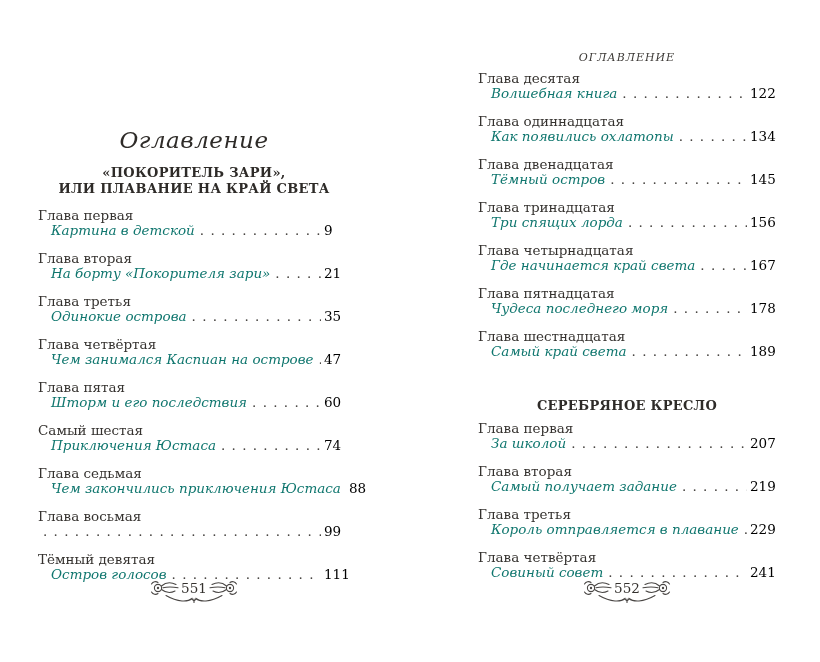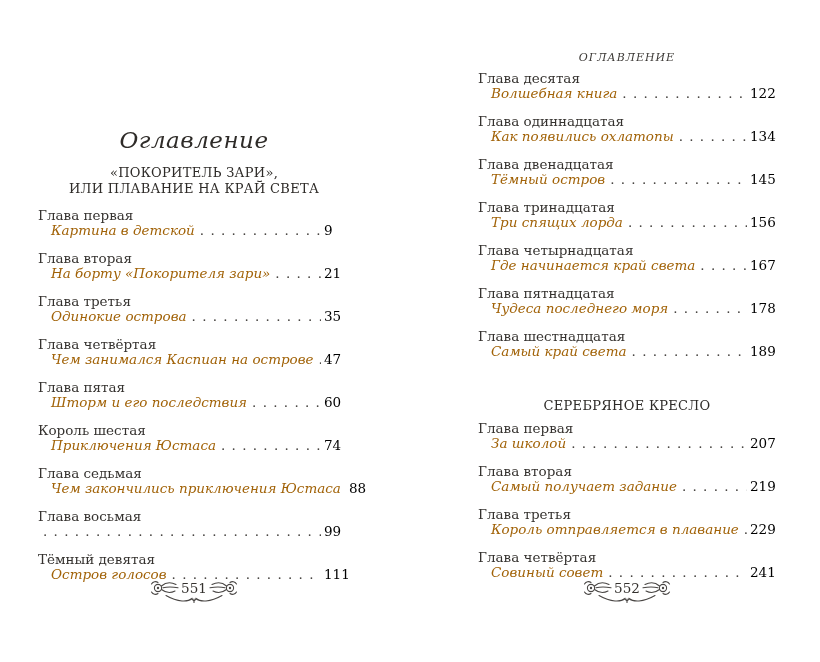--- a/index.html
+++ b/index.html
@@ -21,21 +21,21 @@
     text-align: center;
     font-style: italic;
     font-size: 23px;
     font-weight: normal;
     letter-spacing: 0.5px;
     color: #2e2b28;
   }
   .section-heading {
     position: absolute; left: 0; width: 100%;
     text-align: center;
-    font-weight: normal;
+    font-weight: bold;
     font-size: 13px;
     line-height: 16px;
     letter-spacing: 0.3px;
     color: #2e2b28;
   }
   .subtitle { top: 165px; }
   .silver-chair-heading { top: 398px; }
 
   .running-header {
     position: absolute; top: 51px; left: 0; width: 100%;
@@ -60,21 +60,21 @@
   .entry-line {
     display: flex;
     align-items: baseline;
     font-size: 13.5px;
     line-height: 15px;
   }
   .entry-title {
     font-style: italic;
     padding-left: 13px;
     white-space: nowrap;
-    color: #a16207;
+    color: #0f766e;
   }
   .dot-leader {
     flex: 1;
     overflow: hidden;
     white-space: nowrap;
     margin: 0 3px 0 5px;
     letter-spacing: 1px;
     color: #45423f;
   }
   .page-number {
@@ -179,21 +179,21 @@
   <div class="toc-entry">
     <div class="entry-label">Глава пятая</div>
     <div class="entry-line">
       <span class="entry-title">Шторм и его последствия</span>
       <span class="dot-leader">. . . . . . . . . . . . . . . . . . . . . . . . . . . . . . . . . . . . . . . . . . . . . . . . . . . . . . . . . . . . . . . . . . . . . . </span>
       <span class="page-number">60</span>
     </div>
   </div>
 
   <div class="toc-entry">
-    <div class="entry-label">Король шестая</div>
+    <div class="entry-label">Самый шестая</div>
     <div class="entry-line">
       <span class="entry-title">Приключения Юстаса</span>
       <span class="dot-leader">. . . . . . . . . . . . . . . . . . . . . . . . . . . . . . . . . . . . . . . . . . . . . . . . . . . . . . . . . . . . . . . . . . . . . . </span>
       <span class="page-number">74</span>
     </div>
   </div>
 
   <div class="toc-entry">
     <div class="entry-label">Глава седьмая</div>
     <div class="entry-line">

